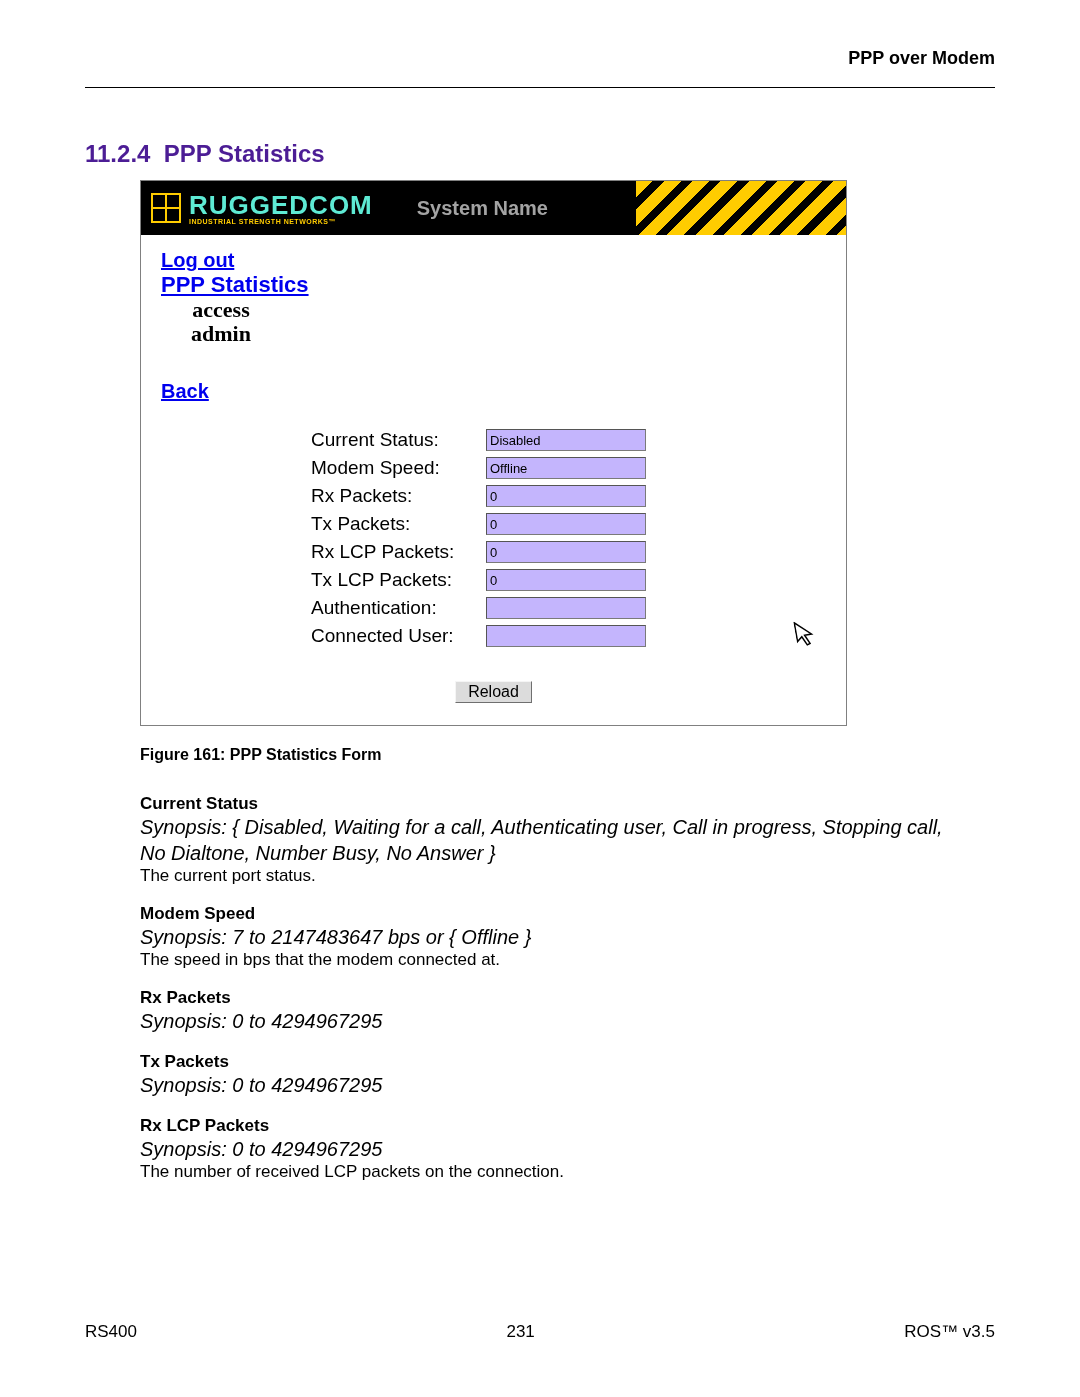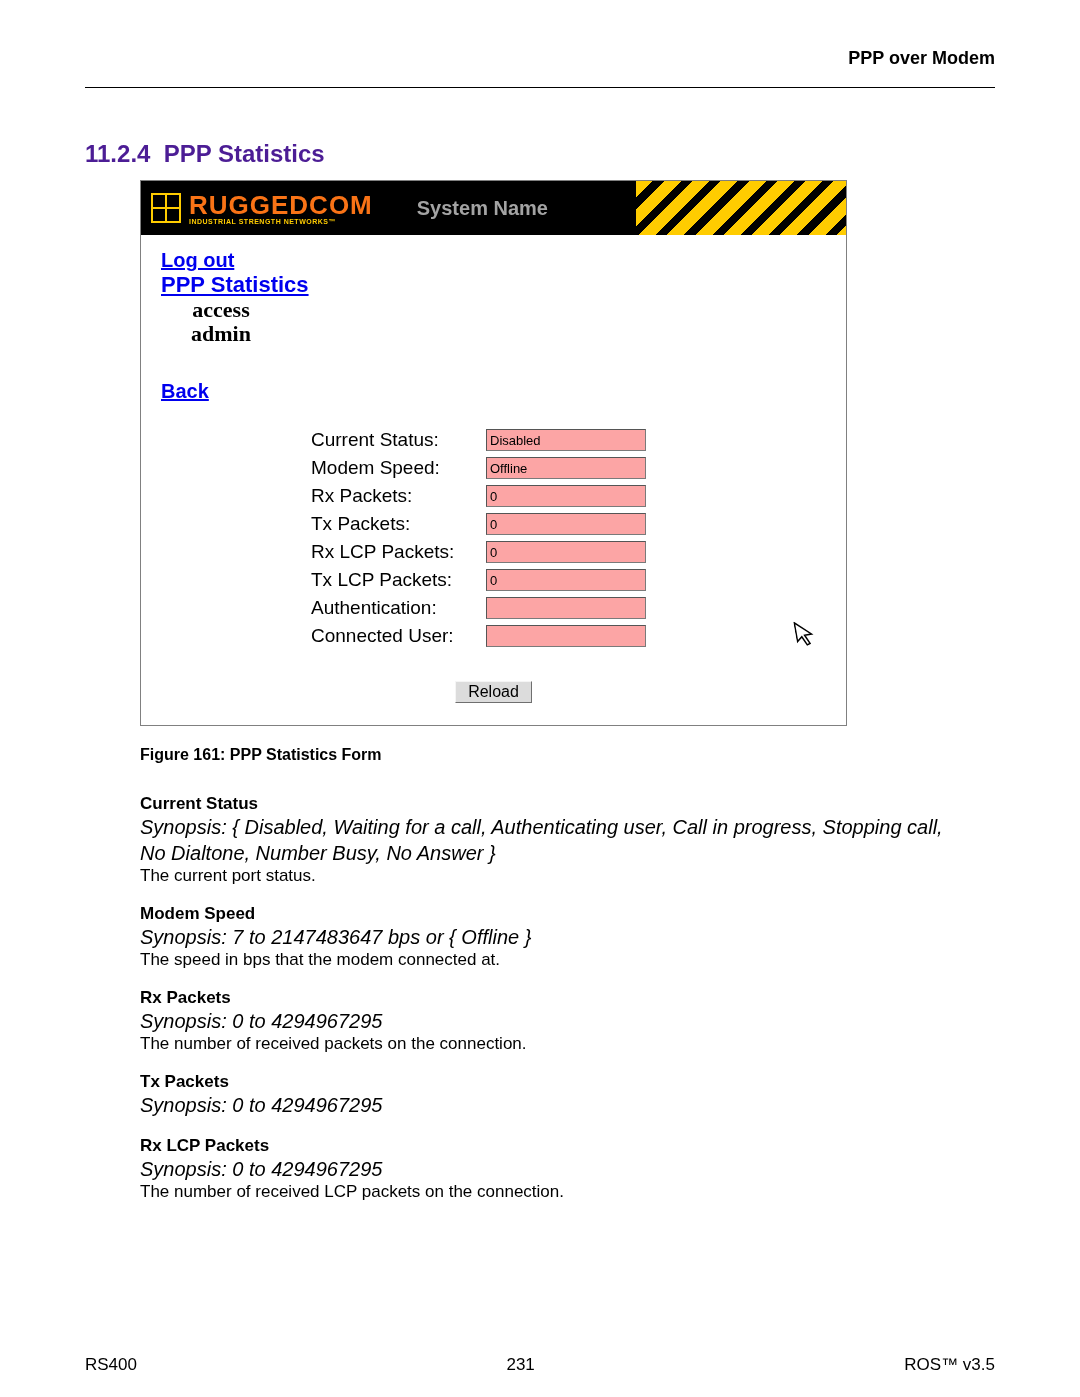--- a/index.html
+++ b/index.html
@@ -59,21 +59,21 @@
   }
   .logo-sq::before, .logo-sq::after {
     content: "";
     position: absolute;
     background: #ffcc00;
   }
   .logo-sq::before { left: 50%; top:0; bottom:0; width:2px; margin-left:-1px; }
   .logo-sq::after  { top: 50%; left:0; right:0; height:2px; margin-top:-1px; }
   .logo-text-wrap { line-height: 1; }
   .logo-big {
-    color: #f97316;
+    color: #5eead4;
     font-weight: 900;
     font-size: 26px;
     letter-spacing: 1px;
     font-family: Arial Black, Arial, sans-serif;
   }
   .logo-small {
     color: #ffcc00;
     font-size: 7px;
     letter-spacing: 0.5px;
     font-weight: bold;
@@ -137,21 +137,21 @@
   }
   .form-label {
     width: 175px;
     font-size: 19px;
     font-family: Arial, sans-serif;
   }
   .form-input {
     width: 160px;
     height: 22px;
     border: 1px solid #7a7a7a;
-    background: #fca5a5;
+    background: #c4b5fd;
     font-size: 13px;
     padding: 1px 3px;
     box-sizing: border-box;
     border-top-color:#555; border-left-color:#555;
   }
 
   .reload-wrap {
     text-align: center;
     margin-top: 34px;
   }
@@ -178,21 +178,21 @@
     margin: 20px 0 30px 55px;
   }
   .doc-block { margin: 0 0 18px 55px; max-width: 830px; }
   .doc-title { font-weight: bold; font-size: 17px; }
   .doc-syn   { font-style: italic; font-size: 20px; line-height: 1.3; }
   .doc-desc  { font-size: 17px; }
 
   
   .footer {
     position: absolute;
-    bottom: 22px;
+    bottom: 55px;
     left: 85px; right: 85px;
     display: flex;
     justify-content: space-between;
     font-size: 17px;
   }
 </style>
 </head>
 <body>
 
 <div class="page">
@@ -287,21 +287,20 @@
     <div class="doc-desc">The current port status.</div>
   </div>
   <div class="doc-block">
     <div class="doc-title">Modem Speed</div>
     <div class="doc-syn">Synopsis: 7 to 2147483647 bps or { Offline }</div>
     <div class="doc-desc">The speed in bps that the modem connected at.</div>
   </div>
   <div class="doc-block">
     <div class="doc-title">Rx Packets</div>
     <div class="doc-syn">Synopsis: 0 to 4294967295</div>
-    <div class="doc-desc">The number of received packets on the connection.</div>
   </div>
   <div class="doc-block">
     <div class="doc-title">Tx Packets</div>
     <div class="doc-syn">Synopsis: 0 to 4294967295</div>
   </div>
   <div class="doc-block">
     <div class="doc-title">Rx LCP Packets</div>
     <div class="doc-syn">Synopsis: 0 to 4294967295</div>
     <div class="doc-desc">The number of received LCP packets on the connection.</div>
   </div>

